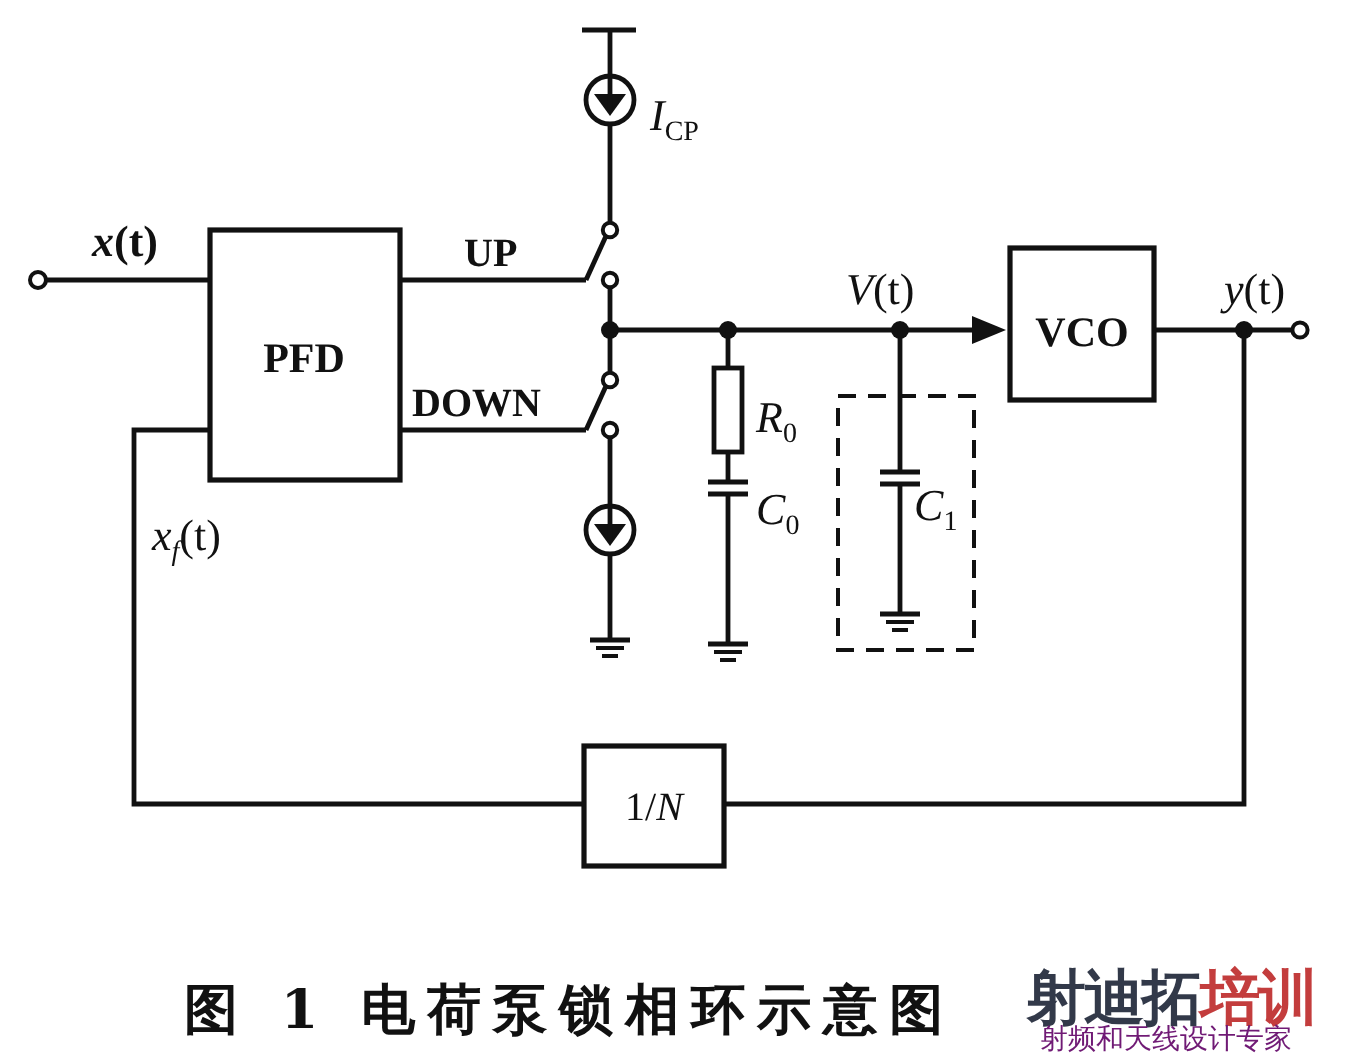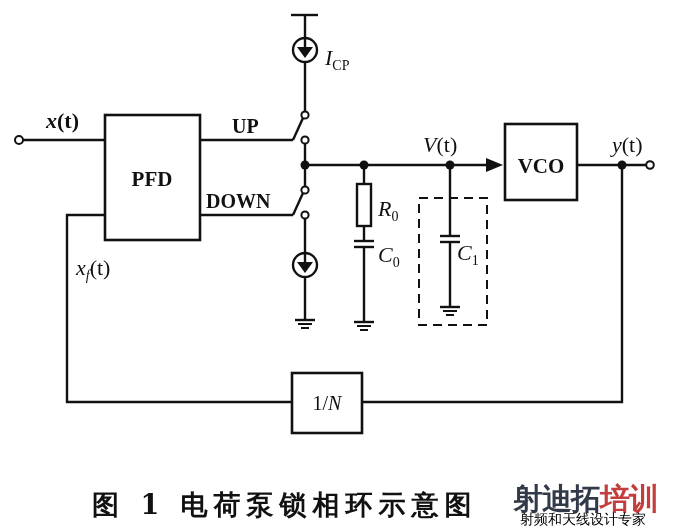--- a/index.html
+++ b/index.html
@@ -10,21 +10,21 @@
   .box { stroke: #111; stroke-width: 2.6; fill: #fff; }
   .dashed { stroke: #111; stroke-width: 2; fill: none; stroke-dasharray: 9 6; }
   .lbl { font-family: "Liberation Serif", serif; fill: #111; }
   .ital { font-style: italic; }
   .bold { font-weight: bold; }
   .caption { position: absolute; left: 0; top: 474px; width: 674px; text-align: left; }
   .caption-text { position: absolute; left: 92px; top: 0; font-family: "DejaVu Serif", serif; font-size: 27px; font-weight: bold; color: #111; letter-spacing: 6px; white-space: nowrap; margin-top: 13px; }
   .wm-title { position: absolute; left: 513px; top: 479px; font-family: "DejaVu Sans", sans-serif; font-size: 30px; font-weight: bold; letter-spacing: -1px; white-space: nowrap; opacity: 0.85; }
   .wm-title .c1 { color: #0f172a; }
   .wm-title .c2 { color: #b91c1c; }
-  .wm-sub { position: absolute; left: 520px; top: 511px; font-family: "DejaVu Serif", serif; font-size: 14px; color: #000000; white-space: nowrap; }
+  .wm-sub { position: absolute; left: 520px; top: 511px; font-family: "DejaVu Serif", serif; font-size: 14px; color: #701a75; white-space: nowrap; }
 </style>
 </head>
 <body>
 
 <svg id="diagram" width="674" height="470" viewBox="0 0 674 470" xmlns="http://www.w3.org/2000/svg">
 
   <g>
     <circle cx="19" cy="140" r="4" fill="#fff" stroke="#111" stroke-width="2"></circle>
     <line class="wire" x1="23" y1="140" x2="105" y2="140"></line>
   </g>

